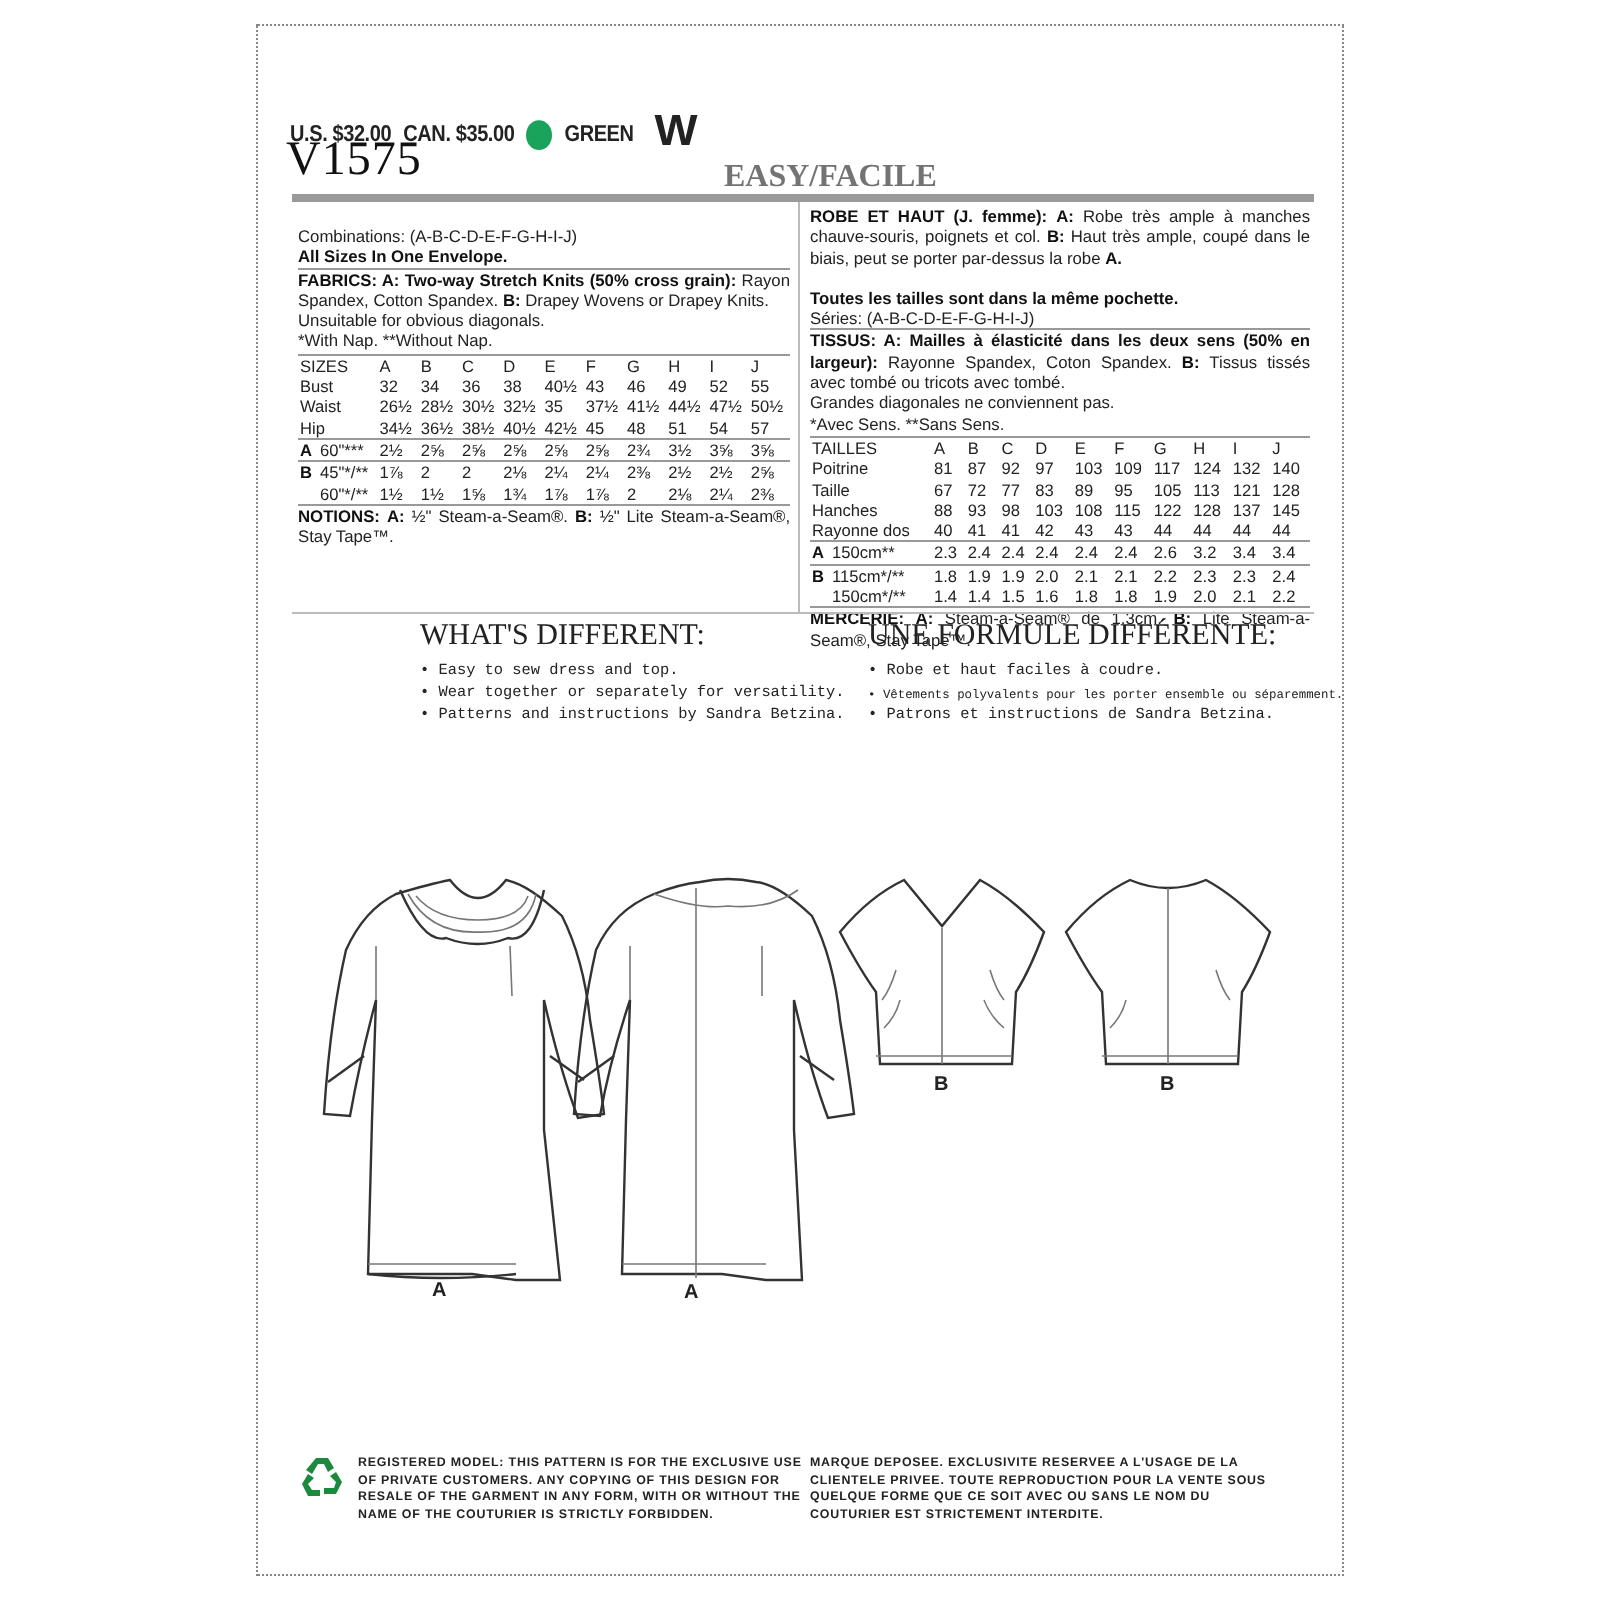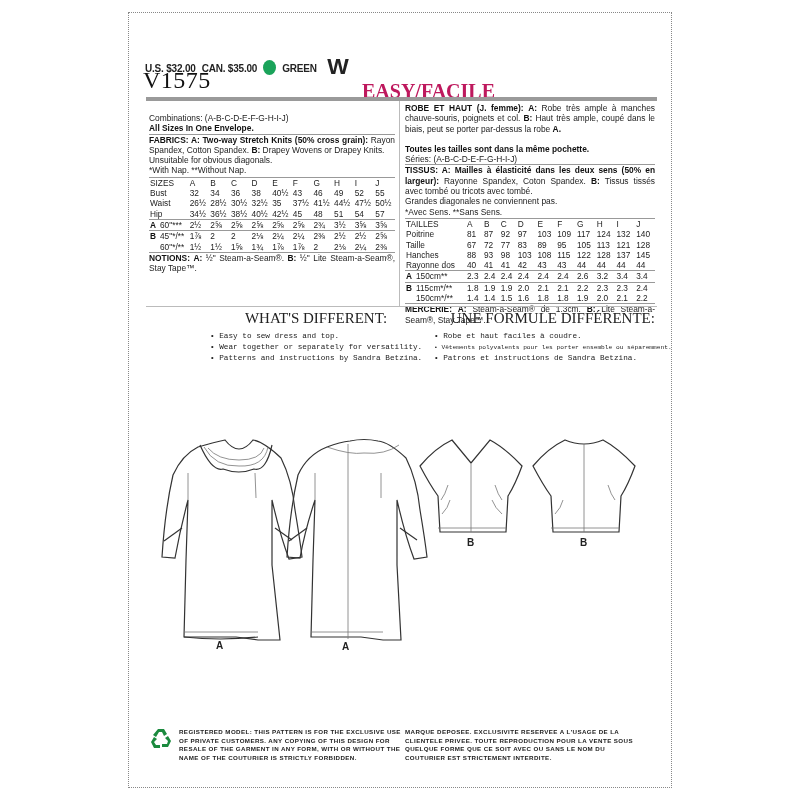--- a/index.html
+++ b/index.html
@@ -3,36 +3,36 @@
 <meta charset="utf-8">
 <style>
   html, body { margin:0; padding:0; background:#fff; }
   body { width:800px; height:800px; position:relative; overflow:hidden; font-family:"Liberation Sans", sans-serif; color:#222; }
   .envelope { position:absolute; left:128px; top:12px; width:544px; height:776px; border:1px dotted #888; box-sizing:border-box; }
   .abs { position:absolute; }
   .price-row { left:145px; top:56px; font-family:"Liberation Sans", sans-serif; font-weight:bold; font-size:10px; letter-spacing:-0.2px; display:flex; align-items:center; gap:6px; color:#222; transform:scaleY(1.15); }
   .green-dot { width:13px; height:13px; border-radius:50%; display:inline-block; }
   .w-letter { font-size:19px; font-weight:bold; margin-left:6px; transform:scaleX(1.2); }
   .pattern-num { left:143px; top:67px; font-family:"Liberation Serif", serif; font-size:24px; letter-spacing:0.5px; color:#111; }
-  .easy { left:362px; top:80px; font-family:"Liberation Serif", serif; font-size:20px; font-weight:bold; color:#be185d; }
+  .easy { left:362px; top:80px; font-family:"Liberation Serif", serif; font-size:16px; font-weight:bold; color:#737373; }
   .grey-bar { left:146px; top:97px; width:511px; height:4px; background:#9a9a9a; }
   .col { position:absolute; top:103px; font-size:8.4px; line-height:10.3px; color:#222; }
   .col.left { left:149px; width:246px; }
   .col.right { left:405px; width:250px; }
   .col-divider { position:absolute; left:399px; top:101px; width:1px; height:205px; background:#bbb; }
   .col p { margin:0; text-align:justify; }
   .col b { color:#111; }
   .gap { height:10px; }
   table.sz { border-collapse:collapse; width:100%; font-size:8.3px; line-height:10.3px; margin-top:1px; }
   table.sz td { padding:0 1px; white-space:nowrap; }
   table.sz tr.hdr td { border-top:1px solid #999; }
   table.sz tr.sep td { border-top:1px solid #999; }
   .hr { border-top:1px solid #999; }
   .bottom-rule { position:absolute; left:146px; top:306px; width:511px; height:1px; background:#bbb; }
-  .diff-title { font-family:"Liberation Serif", serif; font-size:15px; color:#222;text-align:center; }
+  .diff-title { font-family:"Liberation Serif", serif; font-size:15px; color:#222; }
   .diff-list { list-style:none; padding:0; margin:4px 0 0 0; font-family:Liberation Mono, monospace; font-size:7.7px; line-height:11px; }
   .diff-list li::before { content:"• "; }
   .view-label { font-weight:bold; font-size:10px; }
   .legal { font-size:6.2px; line-height:8.6px; font-weight:bold; letter-spacing:0.4px; font-variant:small-caps; text-transform:uppercase; color:#222; }
   svg.sketch path, svg.sketch line { fill:none; stroke:#333; stroke-width:1.2; }
   svg.sketch .thin { stroke:#777; stroke-width:0.8; }
 </style>
 </head>
 <body>
 

